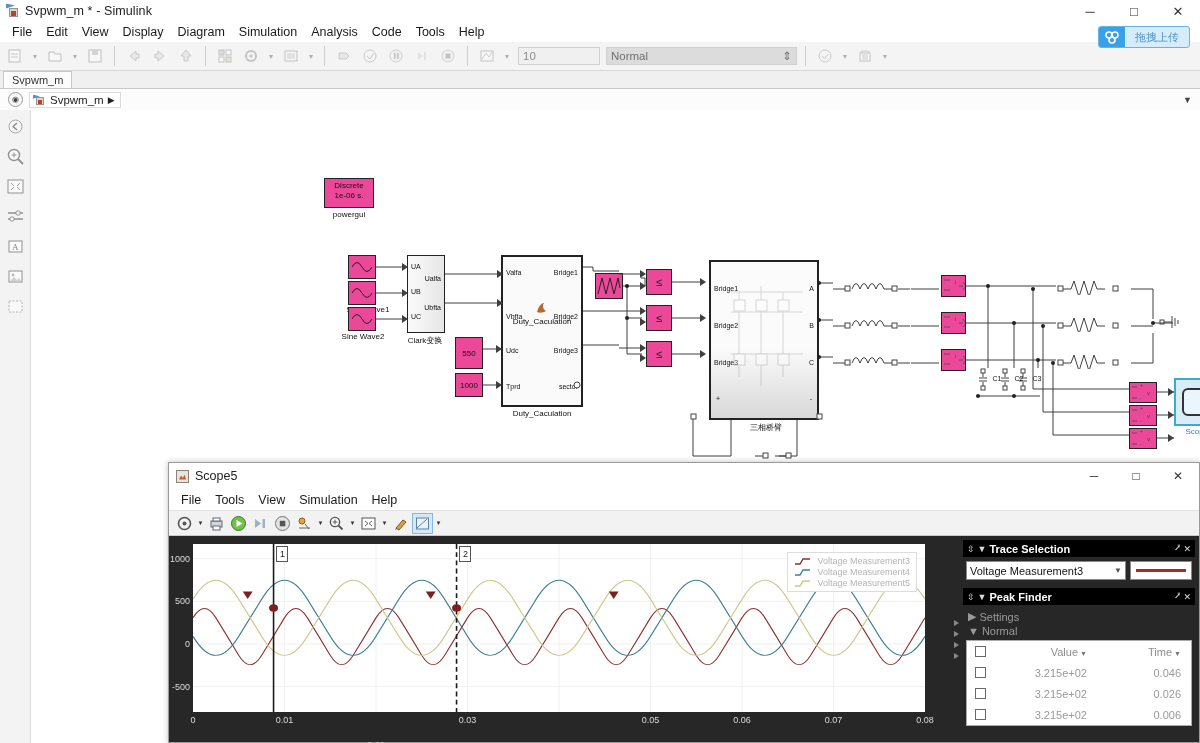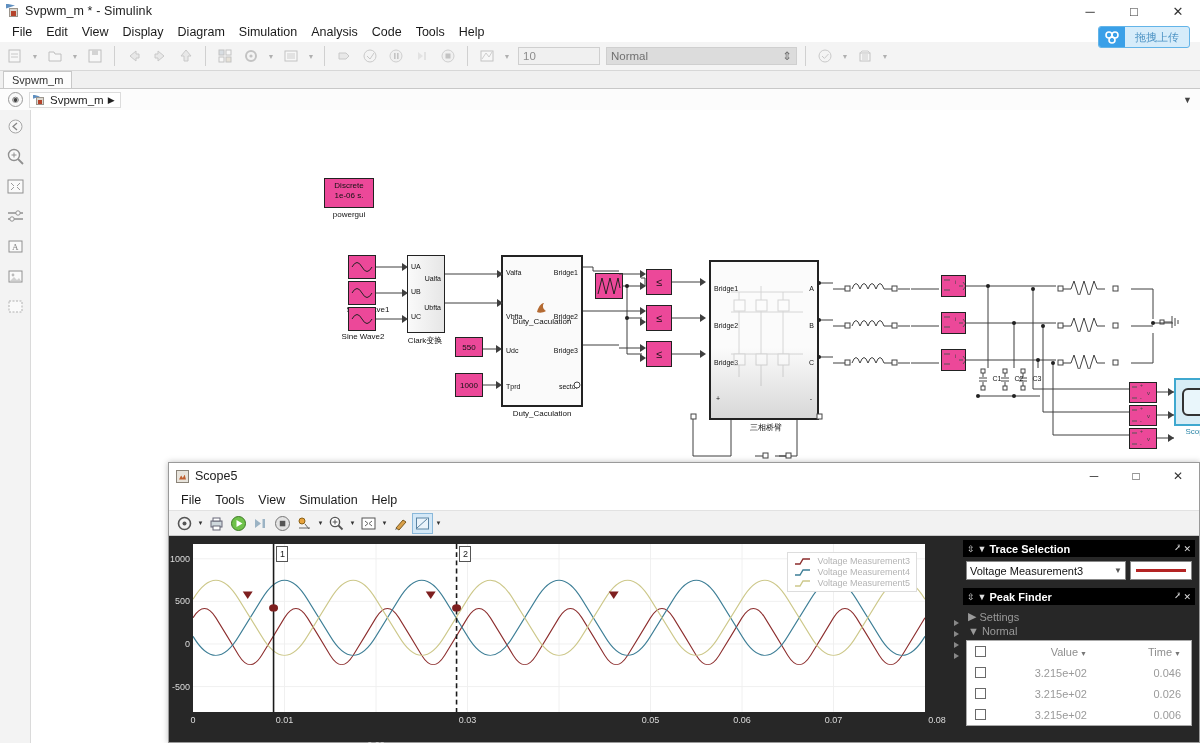--- a/index.html
+++ b/index.html
@@ -416,21 +416,21 @@
 
       <div class="blk" style="left:376px;top:145px;width:38px;height:78px;background:linear-gradient(90deg,#fafafa,#e6e6e6);">
         <span class="port-l" style="top:7px;">UA</span>
         <span class="port-l" style="top:32px;">UB</span>
         <span class="port-l" style="top:57px;">UC</span>
         <span class="port-r" style="top:19px;">Ualfa</span>
         <span class="port-r" style="top:48px;">Ubfta</span>
       </div>
       <div class="blk-label" style="left:394px;top:225px;">Clark变换</div>
 
-      <div class="blk" style="left:424px;top:227px;width:28px;height:20px;display:flex;align-items:center;justify-content:center;">
+      <div class="blk" style="left:424px;top:227px;width:28px;height:32px;display:flex;align-items:center;justify-content:center;">
         <span>550</span>
       </div>
       <div class="blk" style="left:424px;top:263px;width:28px;height:24px;display:flex;align-items:center;justify-content:center;">
         <span>1000</span>
       </div>
 
       <div class="blk" style="left:470px;top:145px;width:82px;height:152px;border-width:2px;background:#fafafa;">
         <span class="port-l" style="top:12px;">Valfa</span>
         <span class="port-l" style="top:56px;">Vbfta</span>
         <span class="port-l" style="top:90px;">Udc</span>
@@ -822,21 +822,21 @@
         <span class="ytick" style="top:84.9%;">-500</span>
 
         <span class="xtick" style="left:0%;">0</span>
         <span class="xtick" style="left:12.5%;">0.01</span>
         <span class="xtick" style="left:25%;margin-top:28px;">0.02</span>
         <span class="xtick" style="left:37.5%;">0.03</span>
         <span class="xtick" style="left:50%;margin-top:33px;">0.04</span>
         <span class="xtick" style="left:62.5%;">0.05</span>
         <span class="xtick" style="left:75%;">0.06</span>
         <span class="xtick" style="left:87.5%;">0.07</span>
-        <span class="xtick" style="left:100%;margin-left:12px;">0.08</span>
+        <span class="xtick" style="left:100%;">0.08</span>
 
         <span class="cursor-badge" style="left:11.4%;top:2px;">1</span>
         <span class="cursor-badge" style="left:36.4%;top:2px;">2</span>
 
         <div class="legend">
           <div class="leg-row">
             <svg width="17" height="9">
                 <path d="M1 7h5l3-5h7" stroke="#8c2d2d" fill="none" stroke-width="1.4"></path>
               </svg>
             <span class="leg-txt">Voltage Measurement3</span>

